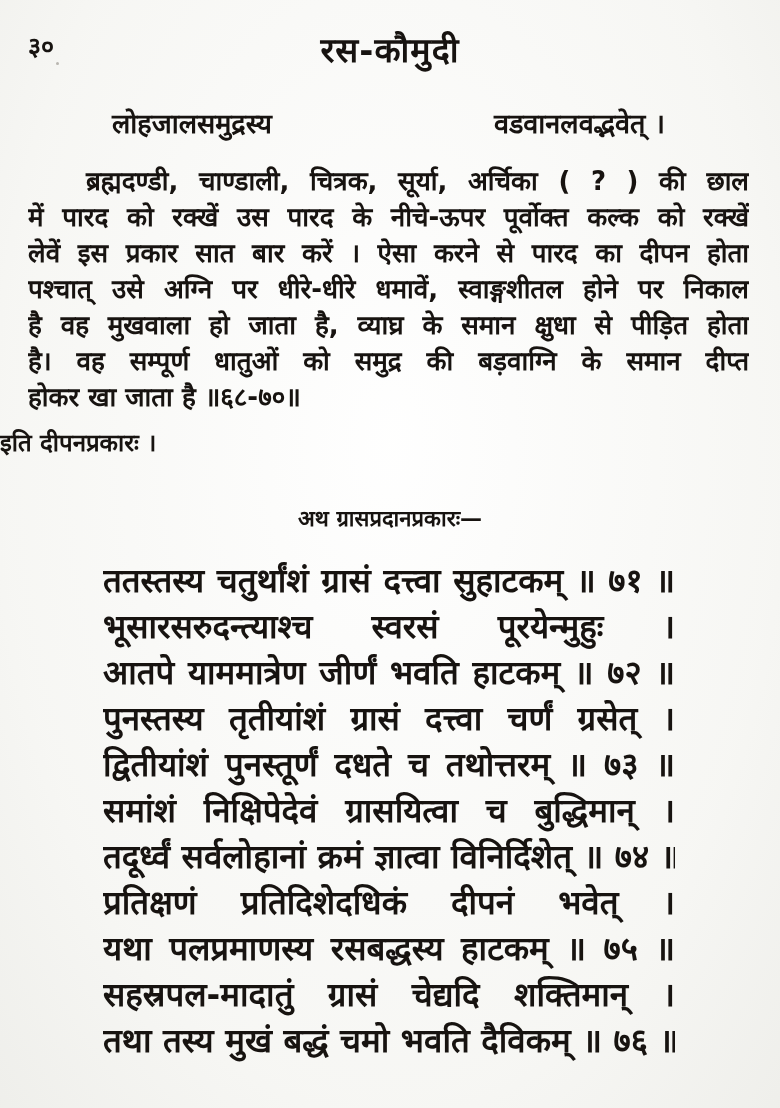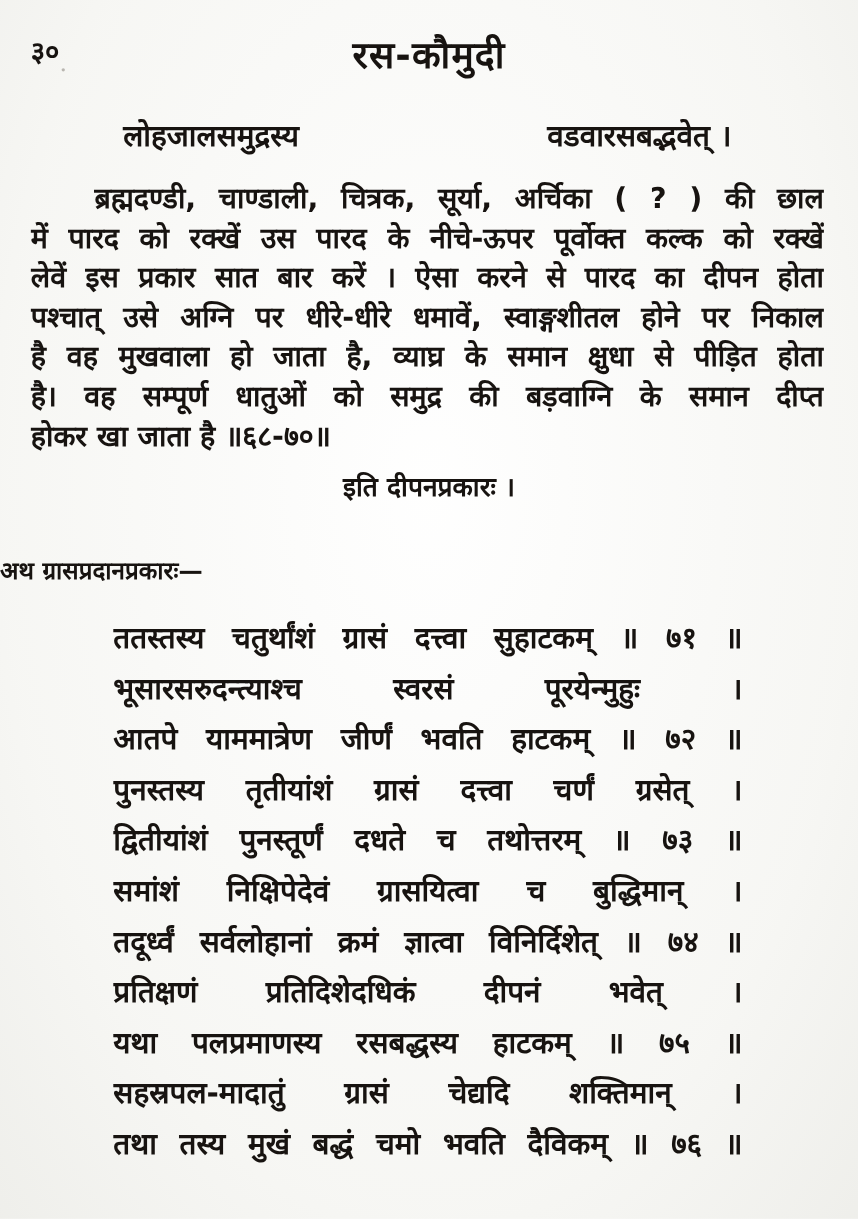--- a/index.html
+++ b/index.html
@@ -65,37 +65,37 @@
     overflow: hidden;
   }
   .para-line.first {
     text-indent: 58px;
   }
   .para-line.last {
     text-align-last: left;
   }
   
   .section-end {
-    text-align: center;
+    text-align: left;
     margin-top: 10px;
     font-size: 24px;
     font-weight: bold;
   }
   .section-heading {
-    text-align: left;
+    text-align: center;
     margin-top: 44px;
     font-size: 22px;
     font-weight: bold;
   }
   
   .verses {
     margin: 26px 105px 0 103px;
   }
   .verse-line {
-    font-size: 27px;
+    font-size: 33px;
     font-weight: bold;
     line-height: 46px;
     height: 46px;
     white-space: nowrap;
     text-align: justify;
     text-align-last: justify;
     overflow: hidden;
   }
   
   .scan-speck {
@@ -115,21 +115,21 @@
 
   <div class="scan-speck"></div>
 
   <div class="header">
     <span class="page-number">३०</span>
     <div class="header-title">रस-कौमुदी</div>
   </div>
 
   <div class="opening-verse">
     <span>लोहजालसमुद्रस्य</span>
-    <span>वडवारसबद्भवेत् ।</span>
+    <span>वडवानलवद्भवेत् ।</span>
   </div>
 
   <div class="paragraph">
     <div class="para-line first">ब्रह्मदण्डी, चाण्डाली, चित्रक, सूर्या, अर्चिका ( ? ) की छाल</div>
     <div class="para-line">में पारद को रक्खें उस पारद के नीचे-ऊपर पूर्वोक्त कल्क को रक्खें</div>
     <div class="para-line">लेवें इस प्रकार सात बार करें । ऐसा करने से पारद का दीपन होता</div>
     <div class="para-line">पश्चात् उसे अग्नि पर धीरे-धीरे धमावें, स्वाङ्गशीतल होने पर निकाल</div>
     <div class="para-line">है वह मुखवाला हो जाता है, व्याघ्र के समान क्षुधा से पीड़ित होता</div>
     <div class="para-line">है। वह सम्पूर्ण धातुओं को समुद्र की बड़वाग्नि के समान दीप्त</div>
     <div class="para-line last">होकर खा जाता है ॥६८-७०॥</div>

